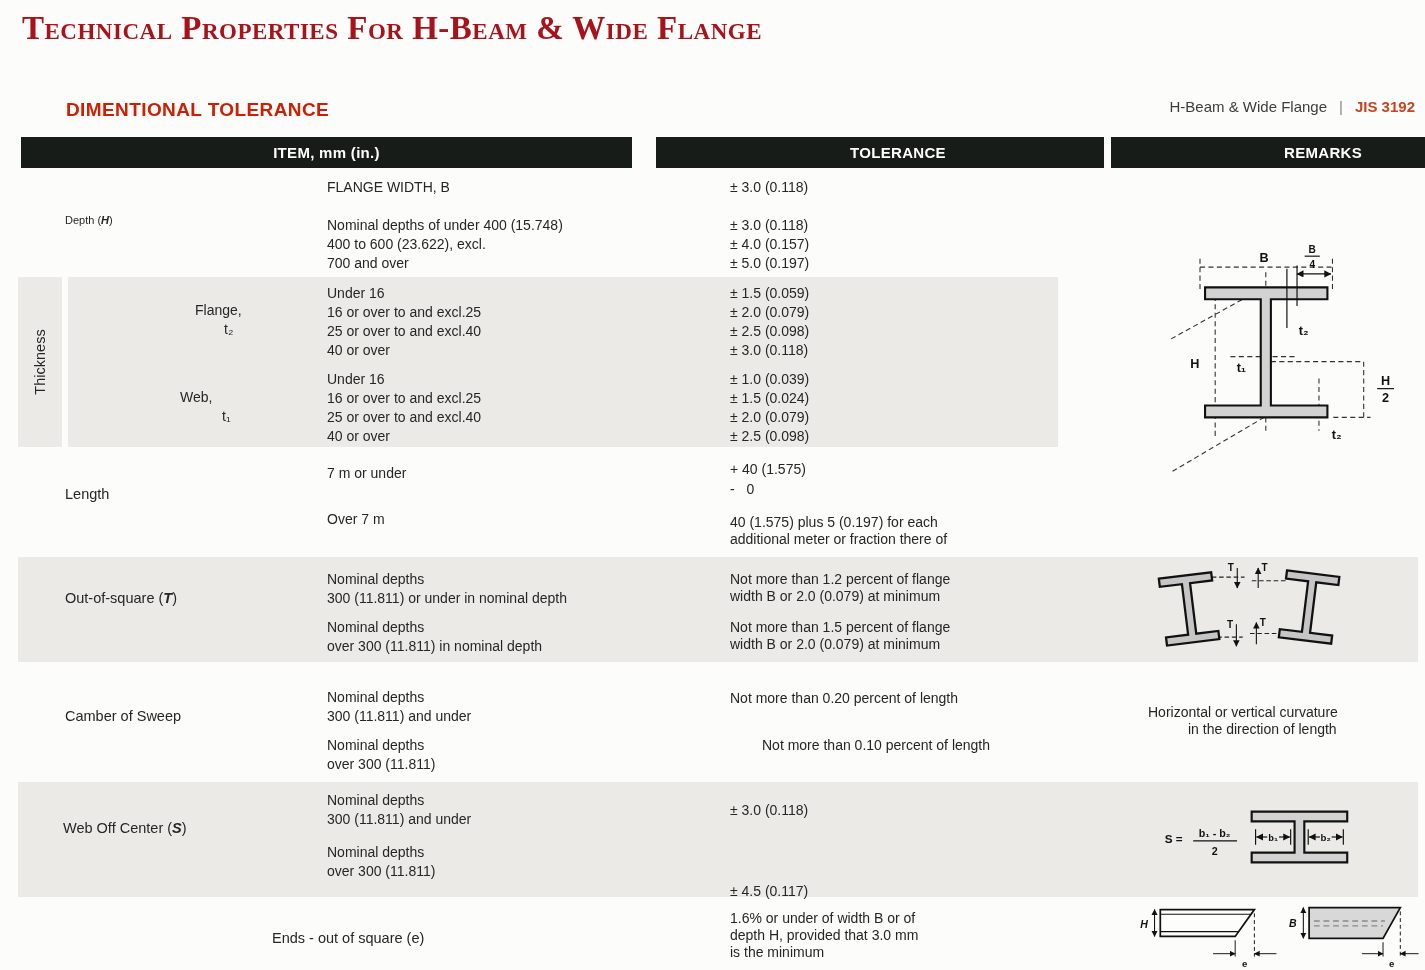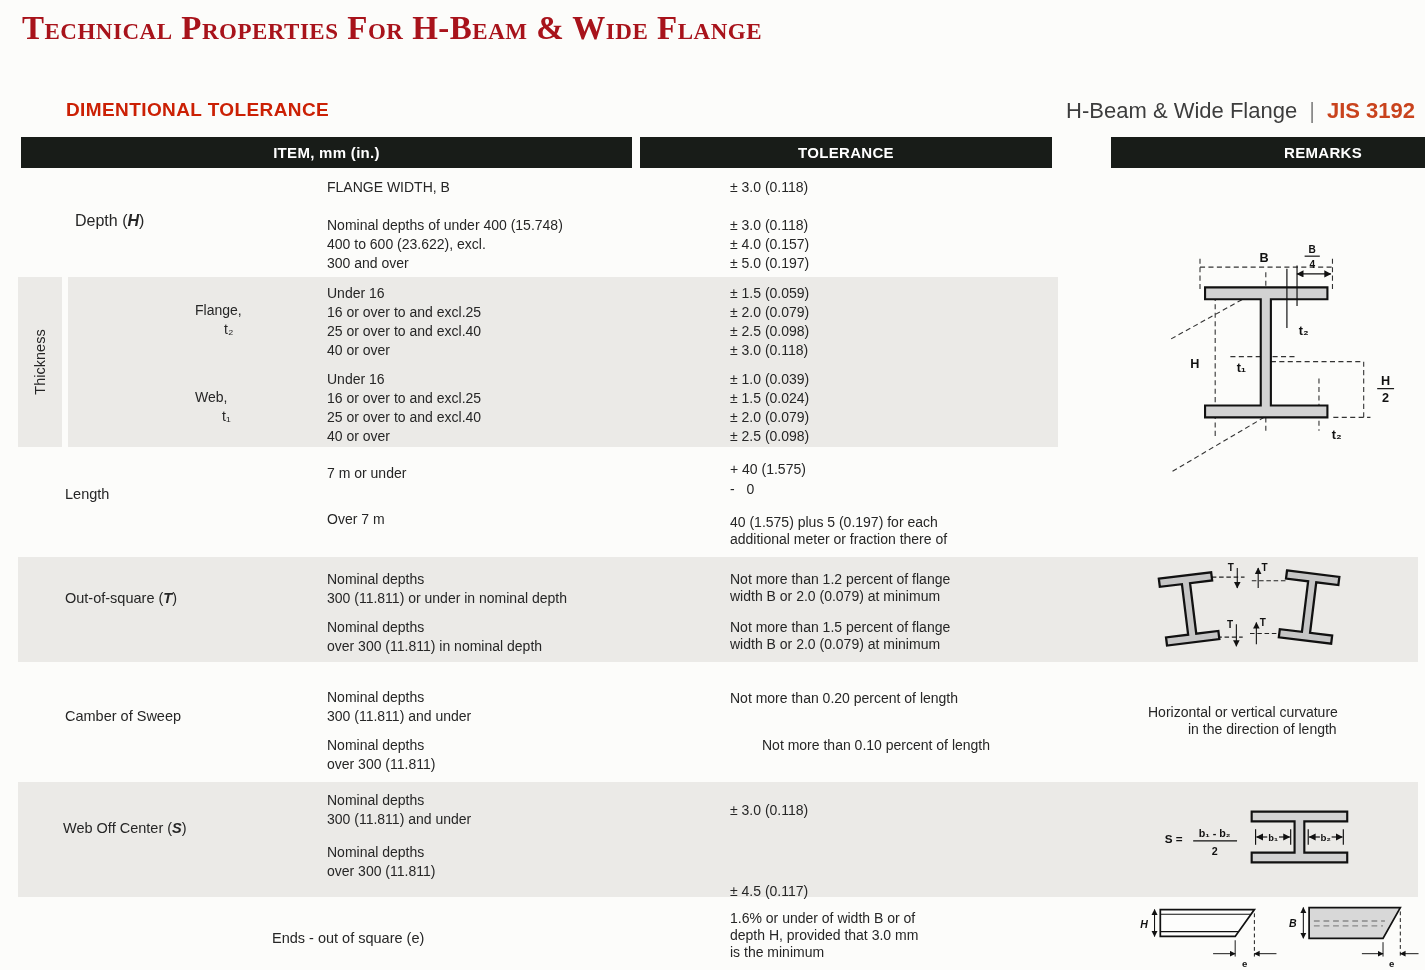--- a/index.html
+++ b/index.html
@@ -11,21 +11,21 @@
   .abs{position:absolute;}
   .title{
     font-family:"Liberation Serif", serif;
     font-variant:small-caps;font-weight:bold;
     font-size:33px;letter-spacing:.5px;color:#a8131b;
     white-space:nowrap;
   }
   .sectionTitle{
     font-size:19px;font-weight:bold;letter-spacing:.4px;color:#cb2004;white-space:nowrap;
   }
-  .rightHead{font-size:22px;color:#3d3d3d;white-space:nowrap;display:flex;align-items:center;gap:12px;}
+  .rightHead{font-size:15px;color:#3d3d3d;white-space:nowrap;display:flex;align-items:center;gap:12px;}
   .rightHead .pipe{color:#8a8a8a;font-weight:400;}
   .rightHead .jis{color:#c9431d;font-weight:bold;}
   .th{
     position:absolute;top:137px;height:31px;background:#181c18;color:#fff;
     display:flex;align-items:center;justify-content:center;
     font-size:15px;font-weight:bold;letter-spacing:.3px;
   }
   .band{position:absolute;background:#ebeae7;}
   .txt{position:absolute;font-size:14px;line-height:19px;white-space:nowrap;color:#262626;}
   .lines div{height:19px;}
@@ -42,37 +42,37 @@
   <div class="abs title" style="left:22px;top:10px;">Technical Properties For H-Beam &amp; Wide Flange</div>
 
   <div class="abs sectionTitle" style="left:22px;top:99px;margin-left:44px;">DIMENTIONAL TOLERANCE</div>
   <div class="abs rightHead" style="right:10px;top:98px;">
     <span>H-Beam &amp; Wide Flange</span>
     <span class="pipe">|</span>
     <span class="jis">JIS 3192</span>
   </div>
 
   <div class="th" style="left:21px;width:611px;">ITEM, mm (in.)</div>
-  <div class="th" style="left:640px;width:412px;">TOLERANCE</div>
+  <div class="th" style="left:656px;width:412px;padding-left:36px;">TOLERANCE</div>
   <div class="th" style="left:1111px;width:424px;text-align:right;">REMARKS</div>
 
   <div class="band" style="left:68px;top:277px;width:990px;height:170px;"></div>
   <div class="vlabelBox" style="left:18px;top:277px;width:44px;height:170px;">
     <span>Thickness</span>
   </div>
   <div class="band" style="left:18px;top:557px;width:1400px;height:105px;"></div>
   <div class="band" style="left:18px;top:782px;width:1400px;height:115px;"></div>
 
   <div class="txt" style="left:327px;top:178px;">FLANGE WIDTH, B</div>
   <div class="txt" style="left:730px;top:178px;">± 3.0 (0.118)</div>
-  <div class="txt" style="left:75px;top:211px;font-size:16px;"><span>Depth (</span><span class="var">H</span><span>)</span></div>
+  <div class="txt" style="left:65px;top:211px;font-size:11px;"><span>Depth (</span><span class="var">H</span><span>)</span></div>
   <div class="txt lines" style="left:327px;top:216px;">
     <div>Nominal depths of under 400 (15.748)</div>
     <div>400 to 600 (23.622), excl.</div>
-    <div>300 and over</div>
+    <div>700 and over</div>
   </div>
   <div class="txt lines" style="left:730px;top:216px;">
     <div>± 3.0 (0.118)</div>
     <div>± 4.0 (0.157)</div>
     <div>± 5.0 (0.197)</div>
   </div>
 
   <div class="txt" style="left:195px;top:301px;">Flange,</div>
   <div class="txt" style="left:224px;top:320px;">t₂</div>
   <div class="txt lines" style="left:327px;top:284px;">
@@ -80,21 +80,21 @@
     <div>16 or over to and excl.25</div>
     <div>25 or over to and excl.40</div>
     <div>40 or over</div>
   </div>
   <div class="txt lines" style="left:730px;top:284px;">
     <div>± 1.5 (0.059)</div>
     <div>± 2.0 (0.079)</div>
     <div>± 2.5 (0.098)</div>
     <div>± 3.0 (0.118)</div>
   </div>
-  <div class="txt" style="left:195px;top:388px;">Web,</div>
+  <div class="txt" style="left:180px;top:388px;">Web,</div>
   <div class="txt" style="left:222px;top:407px;">t₁</div>
   <div class="txt lines" style="left:327px;top:370px;">
     <div>Under 16</div>
     <div>16 or over to and excl.25</div>
     <div>25 or over to and excl.40</div>
     <div>40 or over</div>
   </div>
   <div class="txt lines" style="left:730px;top:370px;">
     <div>± 1.0 (0.039)</div>
     <div>± 1.5 (0.024)</div>

